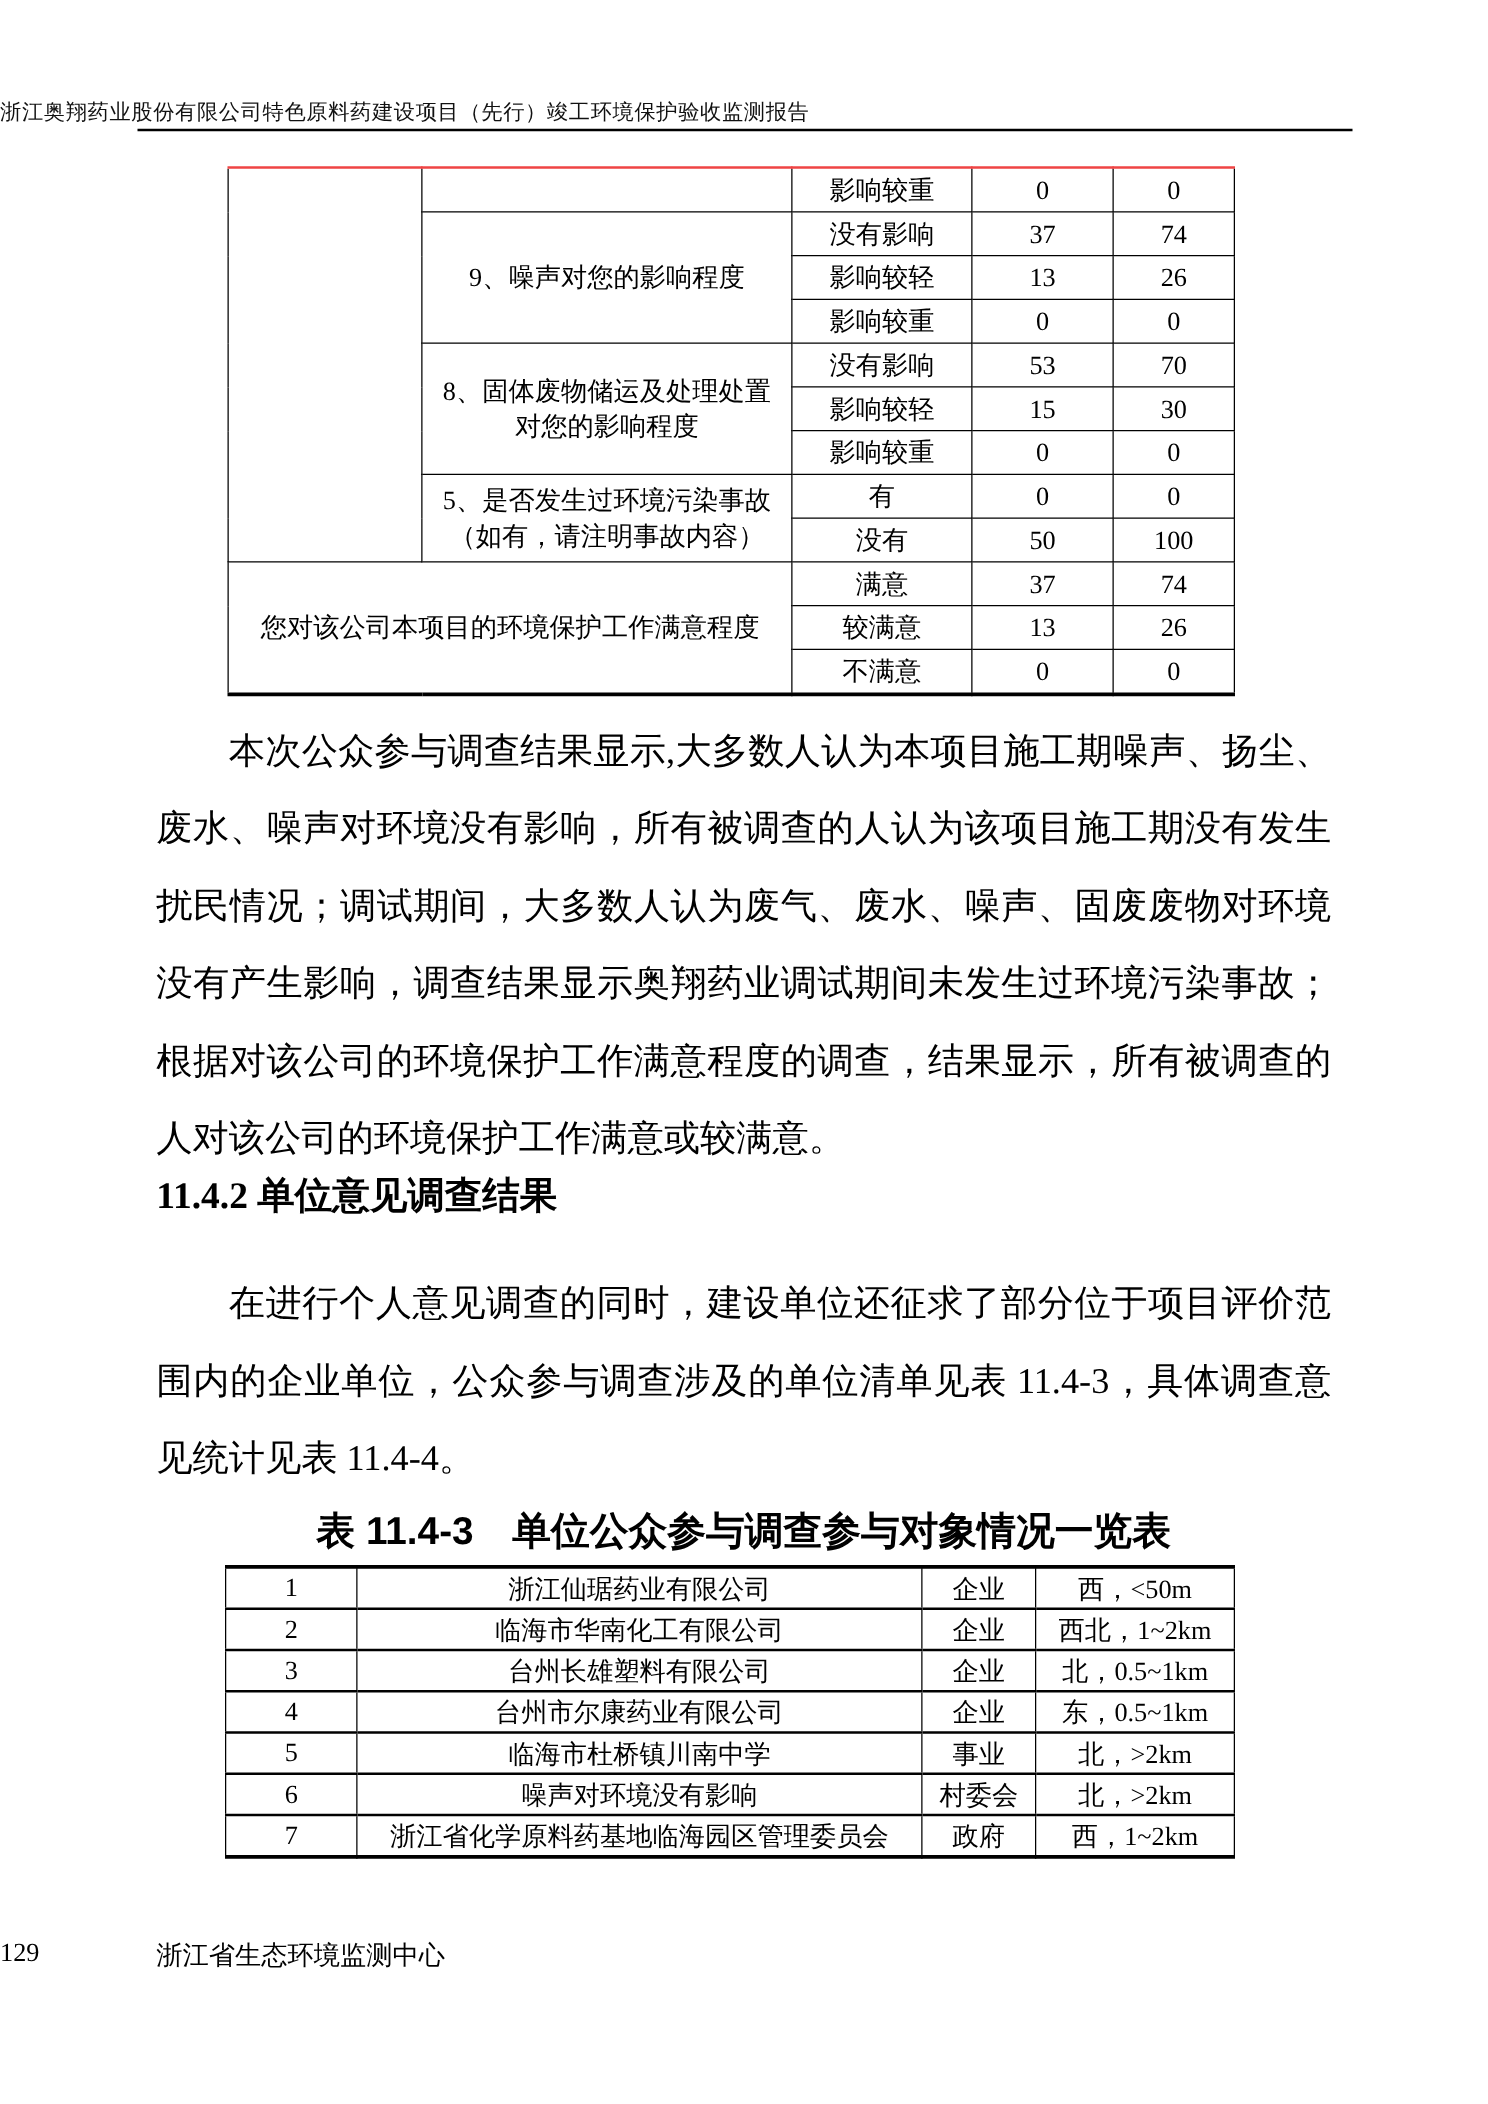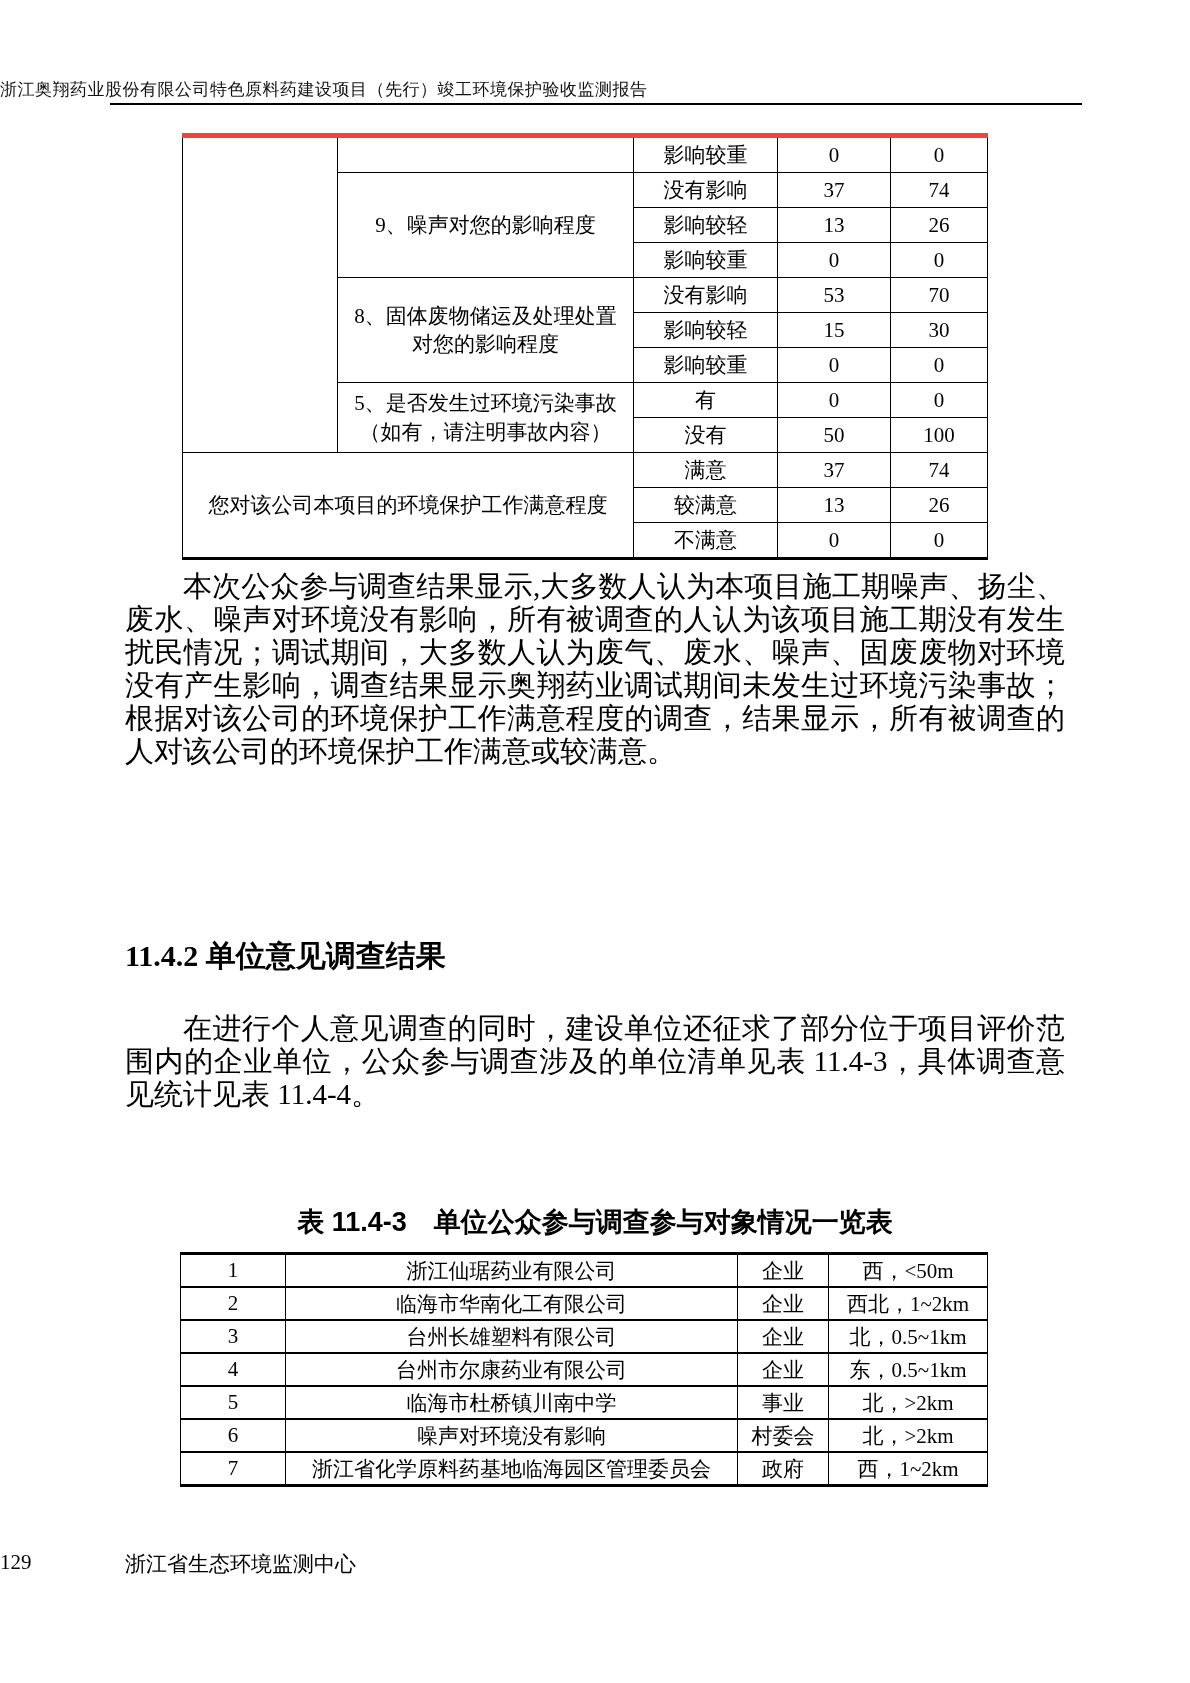--- a/index.html
+++ b/index.html
@@ -12,50 +12,50 @@
     position:absolute; top:78px; left:0; width:100%;
     text-align:left; font-size:17px; letter-spacing:.5px; color:#111;
   }
   .header-rule {
     position:absolute; top:103px; left:110px; width:972px;
     border-top:2px solid #000; height:0;
   }
   table { border-collapse:collapse; table-layout:fixed; }
   .t1 {
     position:absolute; top:133px; left:182px; width:805px;
-    border-top:5px solid #ef4444; border-bottom:3px solid #000;padding-left:40px;
+    border-top:2px solid #ef4444; border-bottom:3px solid #000;padding-left:40px;
   }
   .t1 td {
     border:1px solid #000; height:34px; text-align:center;
     font-size:21px; padding:0 4px; line-height:1.35;
   }
   .t1 td.qcell { padding:0 8px; }
   .t2 {
     position:absolute; top:1252px; left:180px; width:807px;
     border-top:3px solid #000; border-bottom:3px solid #000;
   }
   .t2 th, .t2 td {
     border:1px solid #000; border-top-width:2px; border-bottom-width:2px;
     height:31px; text-align:center; font-size:21px; font-weight:normal;
     padding:0 4px;
   }
   .para {
     position:absolute; left:125px; width:940px; margin:0;
-    font-size:29px; line-height:33px; text-align:justify;
+    font-size:29px; line-height:62px; text-align:justify;
     text-indent:2em; color:#000;
   }
   #para1 { top:570px; }
   #para2 { top:1012px; }
   .section-heading {
     position:absolute; left:125px; top:936px; margin:0;
     font-size:30px; font-weight:bold;
   }
   .table-caption {
     position:absolute; left:125px; top:1204px; width:940px; margin:0;
-    text-align:center; font-size:27px; font-weight:bold;
+    text-align:center; font-size:31px; font-weight:bold;
     font-family:"Liberation Sans","DejaVu Sans",sans-serif;
   }
   .footer-org { position:absolute; left:125px; top:1550px; font-size:21px; }
   .page-number {
     position:absolute; left:0; top:1550px; width:100%;
     text-align:left; font-size:21px;
   }
 </style>
 </head>
 <body>

